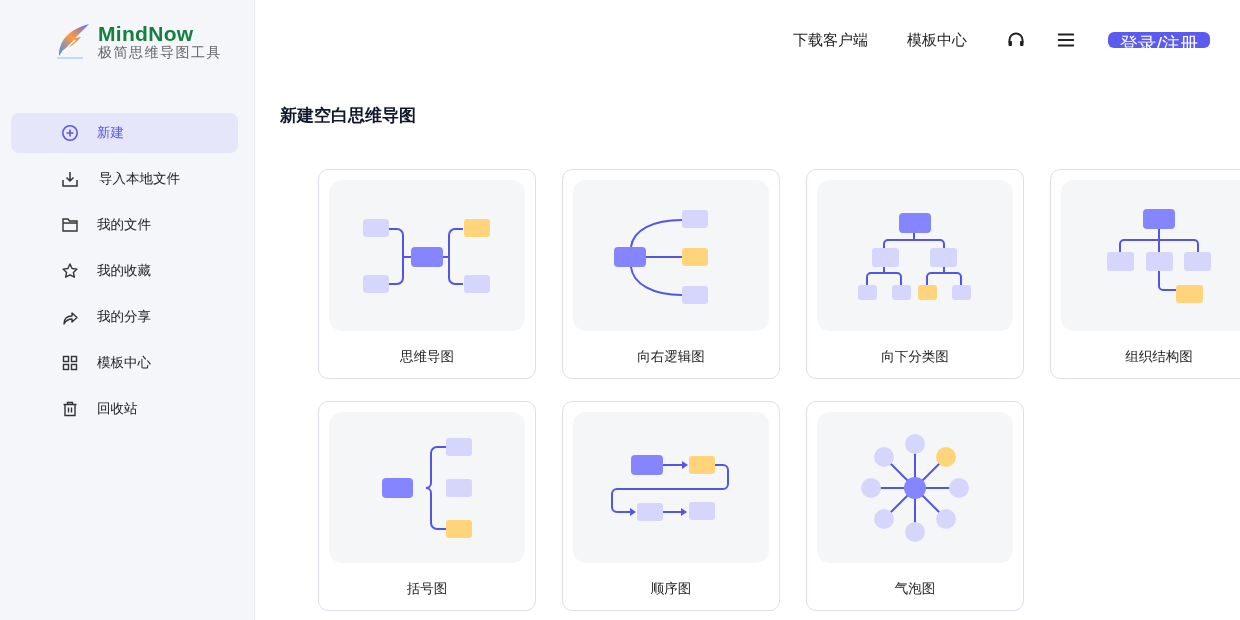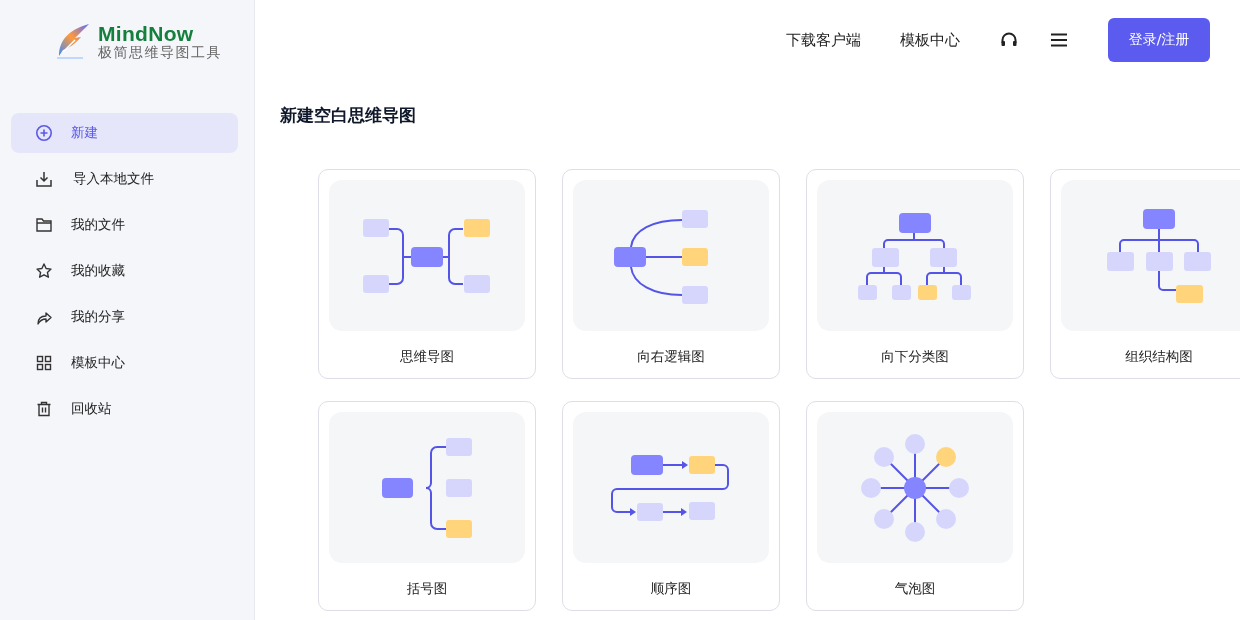--- a/index.html
+++ b/index.html
@@ -5,28 +5,28 @@
   * { box-sizing: border-box; margin: 0; padding: 0; }
   html, body { width: 1240px; height: 620px; overflow: hidden; background: #fff; font-family: "DejaVu Sans", "Liberation Sans", sans-serif; color: #222; }
   .app { display: flex; width: 1240px; height: 620px; }
   .sidebar { width: 255px; height: 620px; background: #f5f6fa; border-right: 1px solid #e8e9ef; position: relative; }
   .logo { position: absolute; left: 53px; top: 20px; display: flex; align-items: center; }
   .logo-mark { width: 40px; height: 40px; }
   .logo-text { margin-left: 5px; }
   .logo-title { font-family: "Liberation Sans", sans-serif; font-weight: 700; font-size: 21px; color: #15803d; line-height: 24px; letter-spacing: 0.3px; }
   .logo-sub { font-size: 14px; color: #666; letter-spacing: 1.5px; line-height: 13px; }
   .nav { position: absolute; top: 113px; left: 11px; width: 227px; }
-  .nav-item { height: 40px; margin-bottom: 6px; display: flex; align-items: center; padding-left: 24px; border-radius: 8px; cursor: pointer; font-size: 13.5px; color: #222; }
+  .nav-item { height: 40px; margin-bottom: 6px; display: flex; align-items: center; padding-left: 50px; border-radius: 8px; cursor: pointer; font-size: 13.5px; color: #222; }
   .nav-item.active { background: #e6e6fa; color: #5a5ae6; }
   .nav-item .ico { width: 18px; height: 18px; margin-right: 18px; display: flex; align-items: center; justify-content: center; }
   .main { flex: 1; position: relative; }
   .topbar { position: absolute; top: 24px; right: 30px; display: flex; align-items: center; height: 32px; }
   .top-link { font-size: 15px; color: #222; margin-right: 39px; cursor: pointer; }
   .top-icon { width: 20px; height: 20px; margin-right: 30px; cursor: pointer; display: flex; align-items: center; justify-content: center; }
-  .login-btn { background: #5b5bef; color: #fff; border: none; border-radius: 6px; width: 102px; height: 44px; font-size: 14px; font-family: "DejaVu Sans", sans-serif; cursor: pointer; margin-left: 9px; }
+  .login-btn { background: #5b5bef; color: #fff; border: none; border-radius: 6px; width: 102px; height: 16px; font-size: 18px; font-family: "DejaVu Sans", sans-serif; cursor: pointer; margin-left: 2px; }
   .section-title { position: absolute; left: 25px; top: 104px; font-size: 17px; font-weight: 700; color: #0f172a; }
   .grid { position: absolute; left: 28px; top: 169px; display: grid; grid-template-columns: repeat(4, 218px); column-gap: 26px; row-gap: 22px; padding-left: 35px; }
   .card { width: 218px; height: 210px; border: 1px solid #dedee8; border-radius: 10px; background: #fff; cursor: pointer; position: relative; }
   .card-preview { position: absolute; left: 10px; top: 10px; width: 196px; height: 151px; background: #f5f6f8; border-radius: 13px; overflow: hidden; }
   .card-preview svg { width: 196px; height: 151px; display: block; }
   .card-label { position: absolute; left: 0; right: 0; top: 178px; text-align: center; font-size: 13.5px; color: #222; }
 </style>
 </head>
 <body>
 

